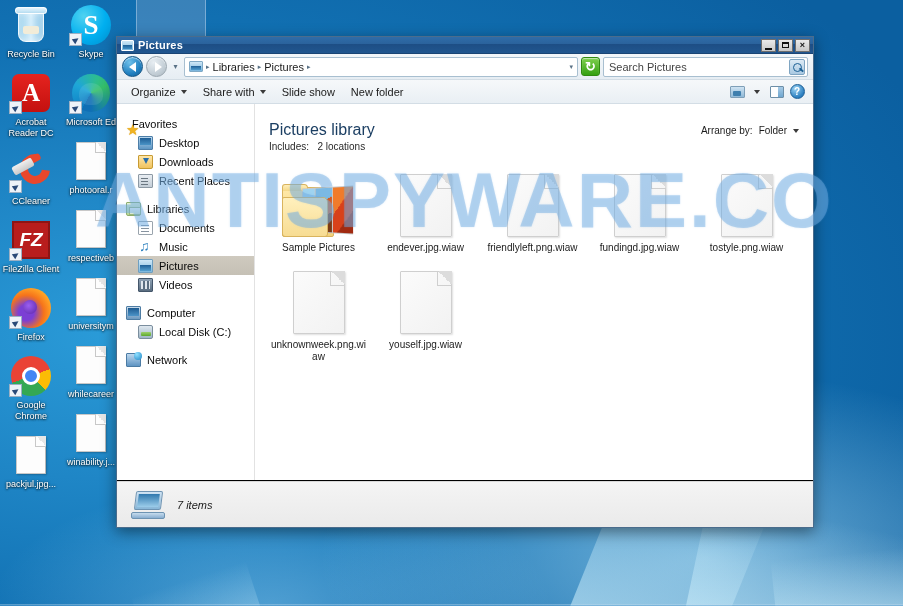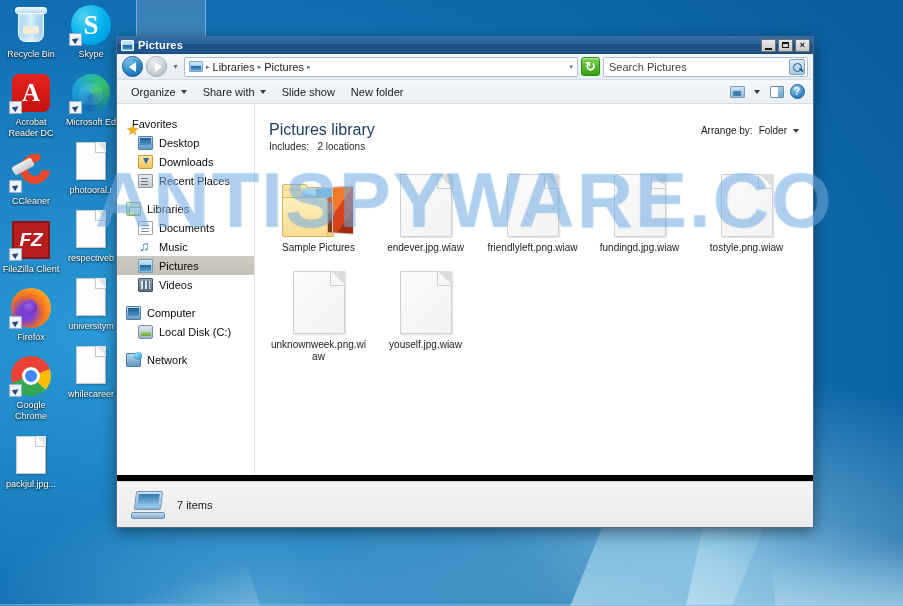--- a/index.html
+++ b/index.html
@@ -262,21 +262,21 @@
     background:#3f7fae;border-radius:1px;}
   .ic-pane{width:14px;height:12px;border:1px solid #6d8fa8;background:#fff;position:relative;border-radius:1px;}
   .ic-pane::after{content:"";position:absolute;right:0;top:0;bottom:0;width:5px;
     background:linear-gradient(to bottom,#a8cbe6,#6fa6cf);}
   .ic-help{width:15px;height:15px;border-radius:50%;
     background:radial-gradient(circle at 35% 28%,#9dd5f5,#2c7fc0 70%);
     border:1px solid #1c5f96;color:#fff;font-size:10px;font-weight:700;
     display:flex;align-items:center;justify-content:center;}
 
   
-  .wbody{flex:1;display:flex;min-height:0;background:#701a75;border-bottom:6px solid #000000;}
+  .wbody{flex:1;display:flex;min-height:0;background:#701a75;border-bottom:1px solid #000000;}
   .navpane{
     width:138px;flex:0 0 138px;background:#fff;border-right:1px solid #e2e2e2;
     padding:10px 0 0 0;overflow:hidden;
   }
   .navgroup{margin-bottom:9px;}
   .navrow{
     display:flex;align-items:center;gap:6px;height:19px;padding-left:9px;
     font-size:11px;color:#0a0a0a;cursor:pointer;white-space:nowrap;
   }
   .navrow.child{padding-left:21px;}
@@ -381,20 +381,21 @@
     content:"";position:absolute;right:-1px;top:-1px;width:14px;height:14px;
     background:linear-gradient(225deg,#dcdcdc 0 50%, rgba(0,0,0,0) 50%);
     border-left:1px solid #cfcfcf;border-bottom:1px solid #cfcfcf;
   }
 
   
   .statusbar{
     height:46px;flex:0 0 46px;display:flex;align-items:center;gap:12px;padding:0 14px;
     background:linear-gradient(to bottom,#f4f4f4,#eaeaea);
     border-top:1px solid #d8d8d8;
+    font-style:italic;
   }
   .stat-ic{width:34px;height:28px;position:relative;flex:0 0 auto;}
   .stat-ic .scr{position:absolute;left:4px;top:0;width:27px;height:19px;
     background:linear-gradient(to bottom,#cfe3f3,#87b6d8);
     border:1px solid #6d93b2;border-radius:2px;transform:skewX(-7deg);}
   .stat-ic .scr::after{content:"";position:absolute;left:2px;top:2px;right:2px;bottom:2px;
     background:linear-gradient(to bottom,#2f78ae,#9ccdea);}
   .stat-ic .base{position:absolute;left:0;bottom:0;width:34px;height:7px;
     background:linear-gradient(to bottom,#c6dced,#88add0);border:1px solid #6d93b2;border-radius:2px;}
   .stat-txt{font-size:11px;color:#1b1b1b;}
@@ -522,20 +523,26 @@
       <div class="lbl">universitym</div>
     </div>
 
     <div class="dicon">
       <div class="glyph">
           <div class="docicon"></div>
         </div>
       <div class="lbl">whilecareer</div>
     </div>
 
+    <div class="dicon">
+      <div class="glyph">
+          <div class="docicon"></div>
+        </div>
+      <div class="lbl">winability.j...</div>
+    </div>
 
   </div>
 </div>
 
 <div class="ghost-win"></div>
 
 <div class="watermark">ANTISPYWARE.CO</div>
 
 <div class="explorer">
 

